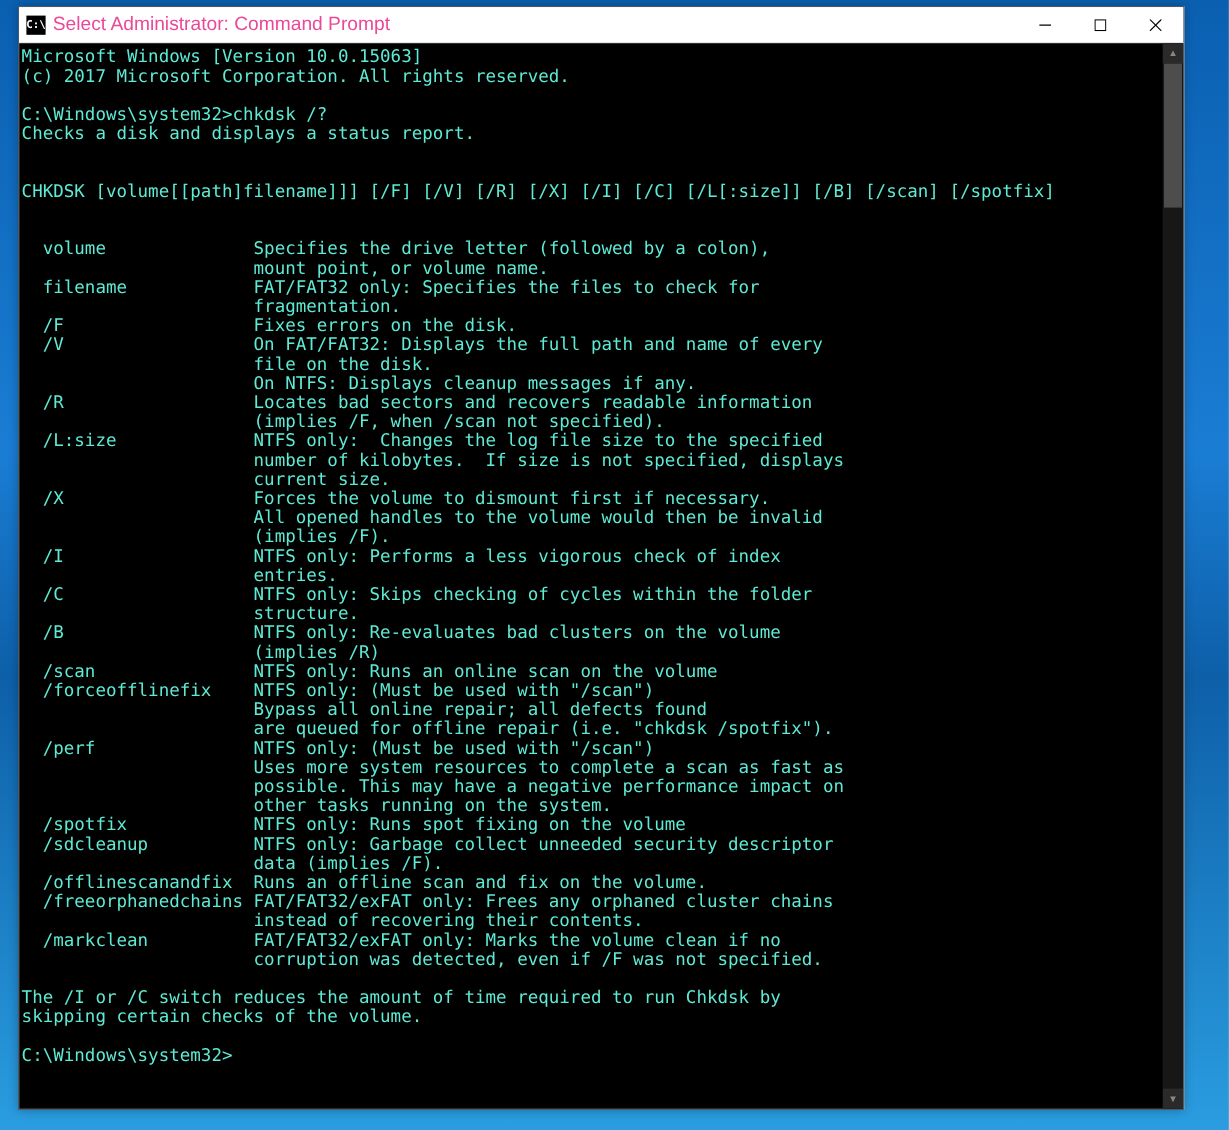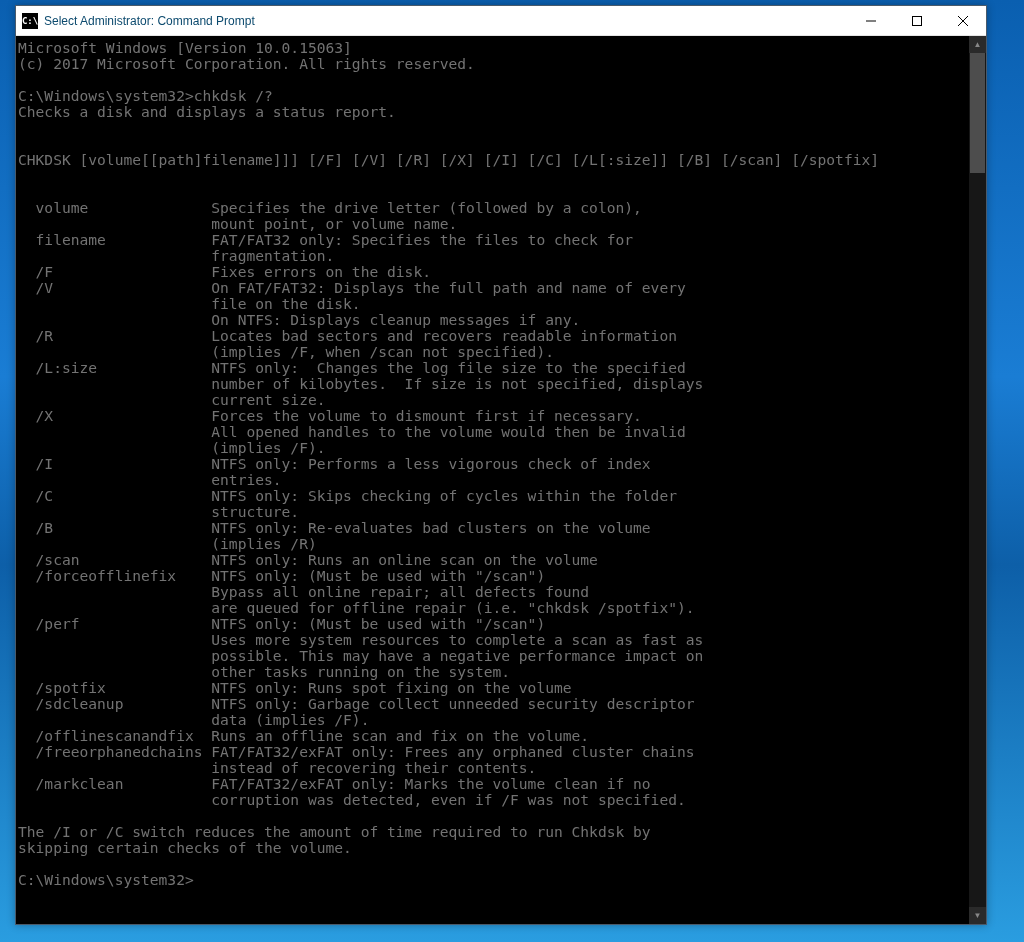--- a/index.html
+++ b/index.html
@@ -47,22 +47,22 @@
       align-items: center;
       justify-content: center;
       margin-right: 6px;
       font-size: 9px;
       color: #ffffff;
       font-family: Consolas, monospace;
       font-weight: bold;
     }
 
     .titlebar-text {
-      font-size: 12px;
-      color: #0c4a6e;
+      font-size: 16px;
+      color: #ec4899;
       flex: 1;
     }
 
     .titlebar-controls {
       display: flex;
       height: 100%;
     }
 
     .titlebar-btn {
       width: 46px;
@@ -83,21 +83,21 @@
       overflow: hidden;
       display: flex;
     }
 
     .console-content {
       flex: 1;
       padding: 4px 0 0 2px;
       font-family: Consolas, "Lucida Console", monospace;
       font-size: 14.6px;
       line-height: 16px;
-      color: #737373;
+      color: #5eead4;
       white-space: pre;
       overflow: hidden;
     }
 
     .scrollbar {
       width: 17px;
       background: #1a1a1a;
       position: relative;
       display: flex;
       flex-direction: column;

